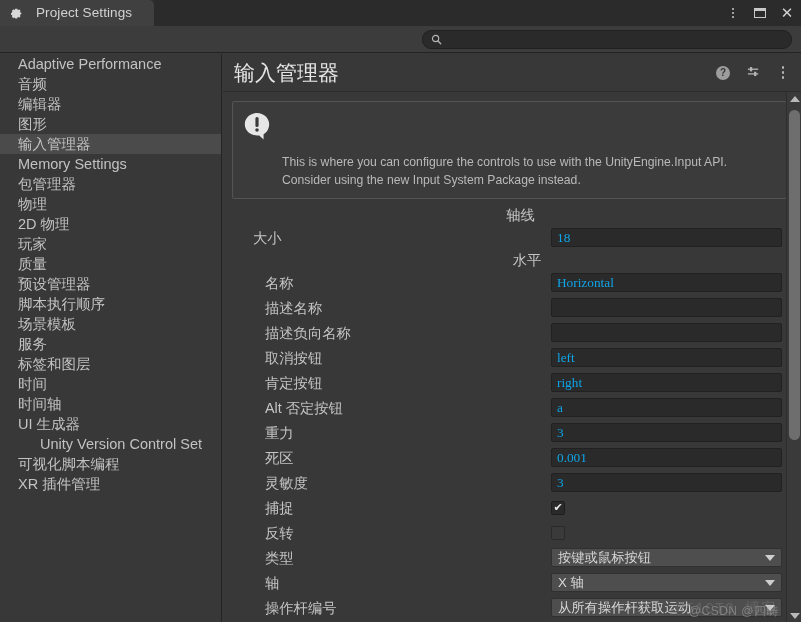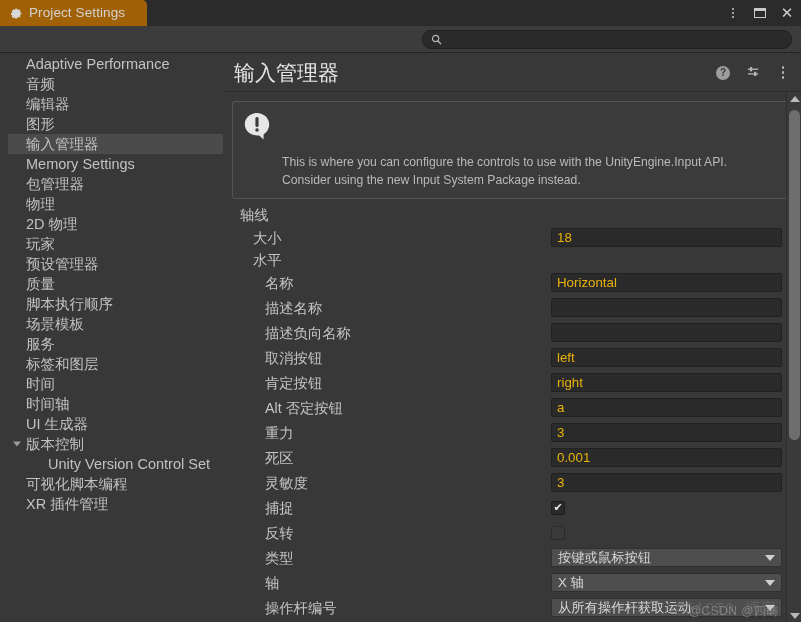--- a/index.html
+++ b/index.html
@@ -21,23 +21,23 @@
   
   .tabbar {
     position: absolute; left: 0; top: 0;
     width: 801px; height: 26px;
     background: #2b2b2b;
   }
   .tab {
     position: absolute; left: 0; top: 0;
     height: 26px;
     padding: 0 22px 0 10px;
-    background: #a16207;
+    background: #404040;
     border-top-right-radius: 5px;
-    display: flex; align-items: center; gap: 6px;
+    display: flex; align-items: center; gap: 13px;
     color: #d2d2d2;
     font-size: 13.5px;
   }
   .tab .gear { width: 13px; height: 13px; display:block; }
   .tab-label { line-height: 1; letter-spacing: .1px; }
 
   .wincontrols {
     position: absolute; right: 6px; top: 0;
     height: 26px;
     display: flex; align-items: center; gap: 11px;
@@ -75,21 +75,21 @@
     flex: 1; min-width: 0;
     background: transparent; border: 0; outline: none;
     color: #c4c4c4; font-size: 11px;
     font-family: "Liberation Sans", sans-serif;
     padding: 0;
   }
   .searchbox input::placeholder { color: #6d6d6d; }
 
   
   .sidebar {
-    position: absolute; left: 8px; top: 54px;
+    position: absolute; left: 0; top: 54px;
     width: 222px; height: 568px;
     background: #383838;
     border-right: 1px solid #242424;
     overflow: hidden;
   }
   .side-item {
     height: 20px;
     display: flex; align-items: center;
     color: #c2c2c2;
     font-size: 14.5px;
@@ -162,21 +162,21 @@
     margin-top: 44px;
   }
 
   
   .props { padding-top: 6px; }
   .prow {
     height: 25px;
     display: flex; align-items: center;
     position: relative;
   }
-  .prow.h20 { height: 20px; }
+  .prow.h20 { height: 20px; justify-content: center; }
   .plabel {
     color: #c4c4c4;
     font-size: 14.3px;
     line-height: 1;
     white-space: nowrap;
     position: relative;
   }
   .plabel.ind0 { padding-left: 17px; }
   .plabel.ind1 { padding-left: 30px; }
   .plabel.ind2 { padding-left: 42px; text-align: right; }
@@ -188,22 +188,22 @@
     border: 1px solid #212121;
     border-radius: 2px;
     display: flex; align-items: center;
     padding-left: 5px;
     color: #d2d2d2;
     font-size: 13.3px;
   }
   .pfield input {
     width: 100%; height: 100%;
     background: transparent; border: 0; outline: none;
-    color: #eab308; font-size: 13.3px;
-    font-family: Liberation Sans, sans-serif;
+    color: #0ea5e9; font-size: 13.3px;
+    font-family: Liberation Serif, serif;
     padding: 0;
   }
   .pcheck {
     position: absolute; left: 328px;
     width: 14px; height: 14px;
     background: #2a2a2a;
     border: 1px solid #1d1d1d;
     border-radius: 2px;
     display: flex; align-items: center; justify-content: center;
     color: #e8e8e8;
@@ -343,49 +343,45 @@
         <div class="side-item">
           <span class="side-label">物理</span>
         </div>
         <div class="side-item">
           <span class="side-label">2D 物理</span>
         </div>
         <div class="side-item">
           <span class="side-label">玩家</span>
         </div>
         <div class="side-item">
+          <span class="side-label">质量</span>
+        </div>
+        <div class="side-item">
           <span class="side-label">预设管理器</span>
         </div>
         <div class="side-item">
-          <span class="side-label">质量</span>
-        </div>
-        <div class="side-item">
           <span class="side-label">脚本执行顺序</span>
         </div>
         <div class="side-item">
           <span class="side-label">场景模板</span>
         </div>
         <div class="side-item">
           <span class="side-label">服务</span>
         </div>
         <div class="side-item">
           <span class="side-label">标签和图层</span>
         </div>
         <div class="side-item">
           <span class="side-label">时间</span>
         </div>
         <div class="side-item">
           <span class="side-label">时间轴</span>
         </div>
         <div class="side-item">
           <span class="side-label">UI 生成器</span>
-        </div>
-        <div class="side-item">
-          <span class="side-arrow"></span>
-          <span class="side-label">版本控制</span>
         </div>
         <div class="side-item child">
           <span class="side-label">Unity Version Control Set</span>
         </div>
         <div class="side-item">
           <span class="side-label">可视化脚本编程</span>
         </div>
         <div class="side-item">
           <span class="side-label">XR 插件管理</span>
         </div>

